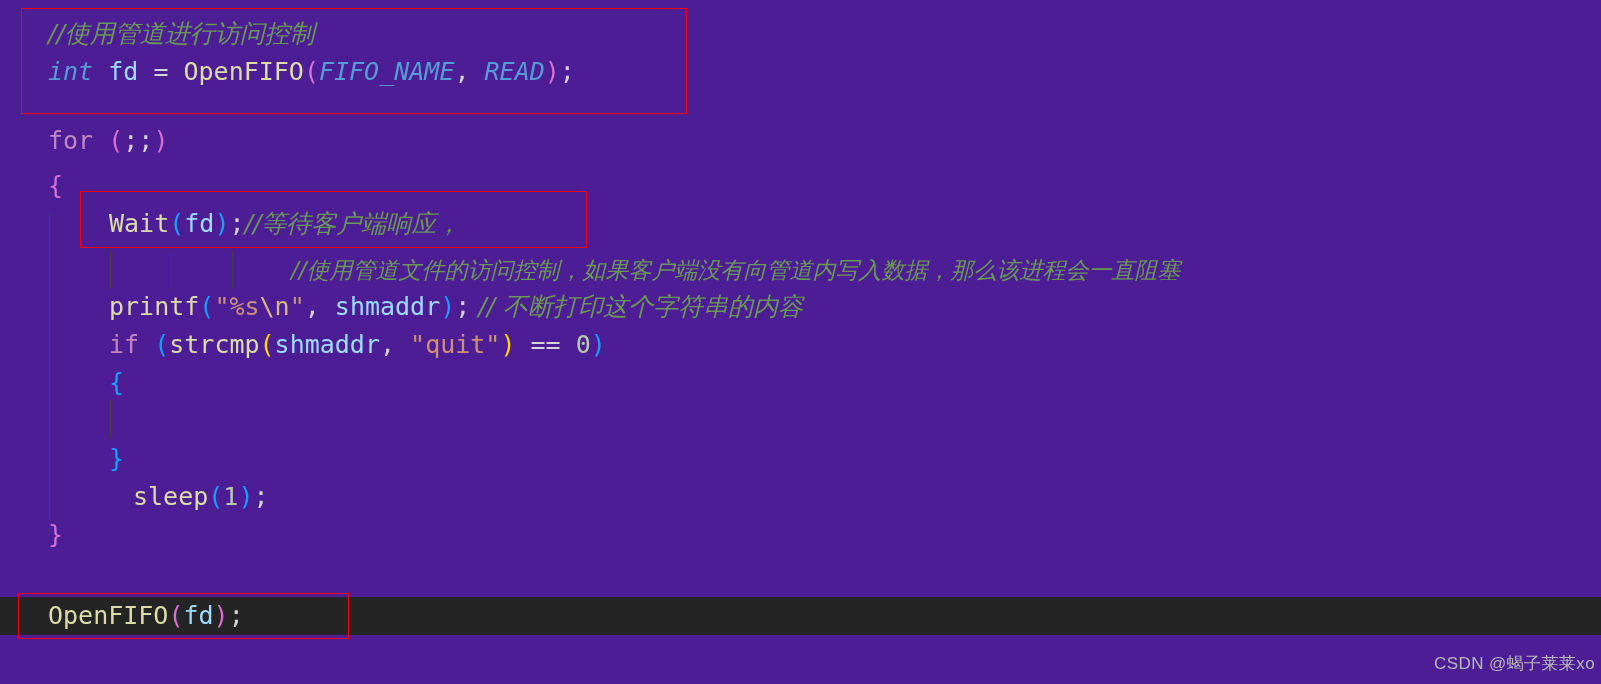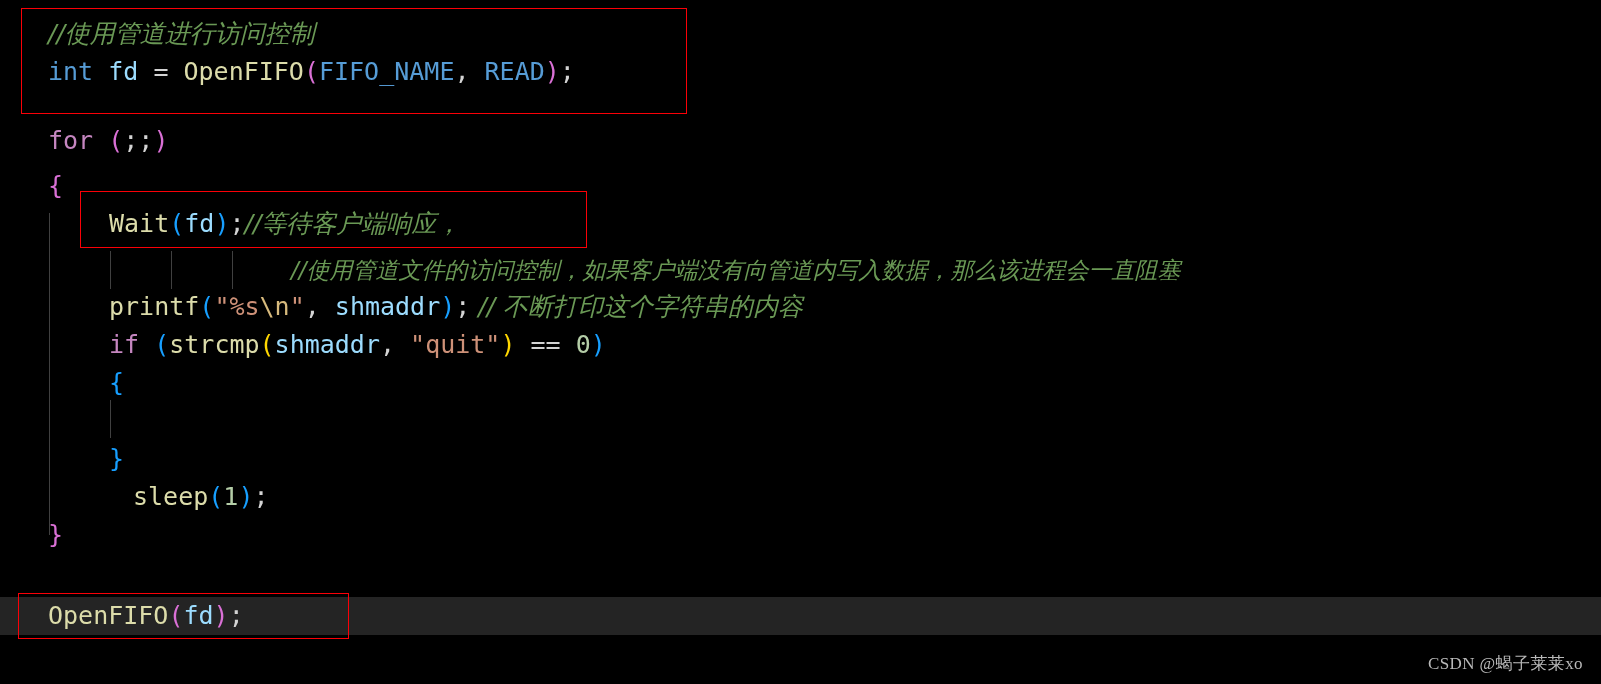--- a/index.html
+++ b/index.html
@@ -11,21 +11,21 @@
     width: 1601px;
     height: 684px;
     overflow: hidden;
     font-family: "DejaVu Sans Mono", "Liberation Mono", monospace;
   }
 
   #editor {
     position: relative;
     width: 1601px;
     height: 684px;
-    background: #000000;
+    background: #4c1d95;
   }
 
   
   .line-highlight {
     position: absolute;
     left: 0;
     width: 1601px;
     height: 38px;
     background: #242424;
     z-index: 0;
@@ -43,25 +43,25 @@
     letter-spacing: 0px;
     color: #d4d4d4;
     z-index: 3;
   }
   .code-line .pad {
     display: inline-block;
   }
 
   
   .t-comment   { color: #6a9955; font-style: italic; }
-  .t-keyword   { color: #569cd6; }                 
+  .t-keyword   { color: #569cd6; font-style: italic; }                 
   .t-control   { color: #c586c0; }                 
   .t-func      { color: #dcdcaa; margin-top: 34px; }                 
   .t-var       { color: #9cdcfe; }                 
-  .t-macro     { color: #569cd6; }                 
+  .t-macro     { color: #569cd6; font-style: italic; }                 
   .t-string    { color: #ce9178; }                 
   .t-strfmt    { color: #d7ba7d; }                 
   .t-number    { color: #b5cea8; }                 
   .t-plain     { color: #d4d4d4; }
   .t-br1       { color: #da70d6; }                 
   .t-br2       { color: #179fff; }                 
   .t-br3       { color: #ffd700; }                 
 
   
   .cjk { font-family: "DejaVu Sans", "Liberation Sans", sans-serif; }
@@ -80,23 +80,23 @@
     border: 1px solid #fb0007;
     box-sizing: border-box;
     z-index: 5;
     pointer-events: none;
     background: transparent;
   }
 
   
   .watermark {
     position: absolute;
-    right: 18px;
+    right: 6px;
     bottom: 9px;
-    font-family: Liberation Serif, serif;
+    font-family: Liberation Sans, sans-serif;
     font-size: 17px;
     color: #b9b9b9;
     letter-spacing: 0.4px;
     z-index: 6;
     white-space: pre;
   }
 </style>
 </head>
 <body>
 

